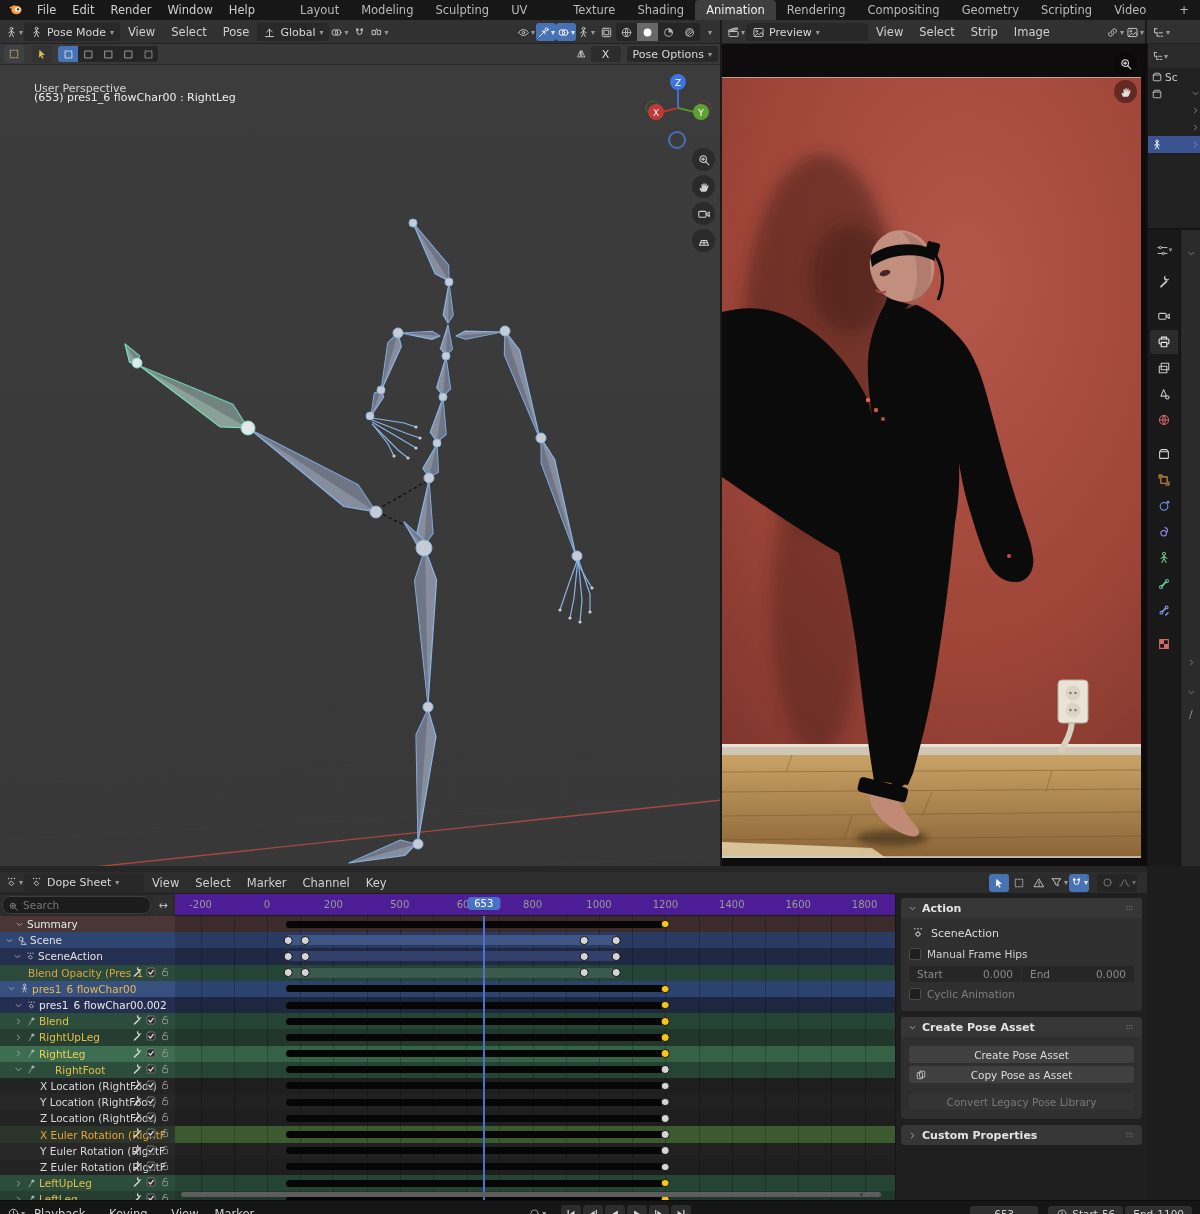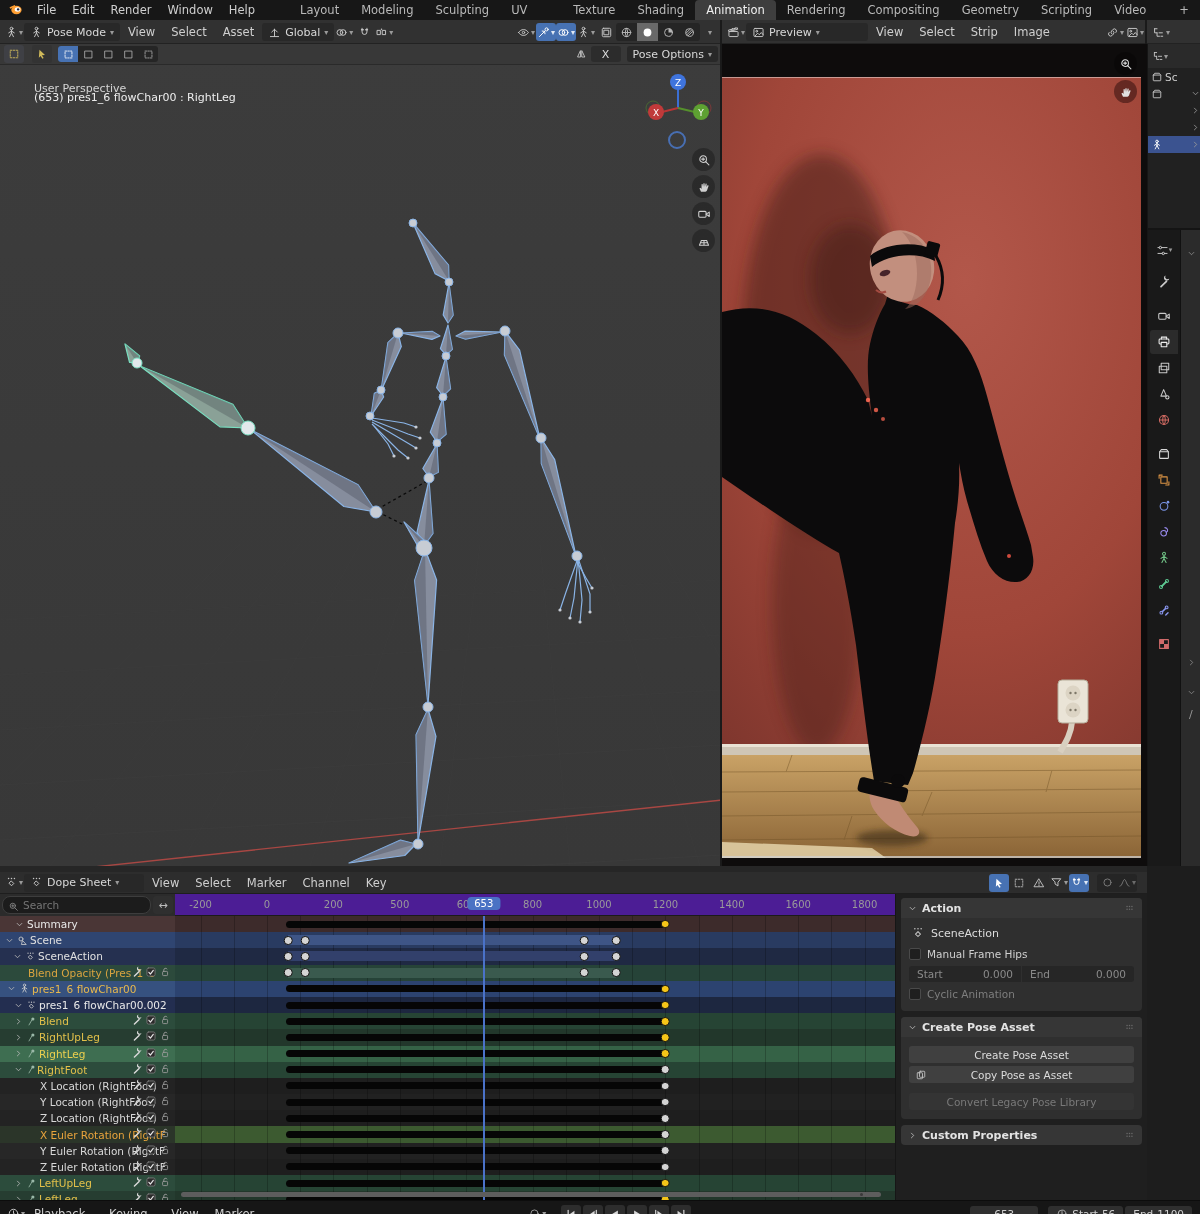--- a/index.html
+++ b/index.html
@@ -138,21 +138,21 @@
       <span class="pill">
         <svg class="ic" width="13" height="13" viewBox="0 0 16 16" fill="none" stroke="currentColor" stroke-width="1.2" stroke-linecap="round" stroke-linejoin="round" style="color:#c6c6c6">
           <circle cx="8" cy="3.2" r="1.7"></circle>
           <path d="M8 5v3.6M8 6.2 4.6 8.4M8 6.2l3.4 2.2M8 8.6l-2.4 4.6M8 8.6l2.4 4.6"></path>
         </svg>
         <span>Pose Mode</span>
         <span class="chev">▾</span>
       </span>
       <span class="menu">View</span>
       <span class="menu">Select</span>
-      <span class="menu">Asset</span>
+      <span class="menu">Pose</span>
       <span class="pill">
         <svg class="ic" width="13" height="13" viewBox="0 0 16 16" fill="none" stroke="currentColor" stroke-width="1.2" stroke-linecap="round" stroke-linejoin="round" style="color:#c6c6c6">
           <path d="M8 13V4M4.6 7.4 8 4l3.4 3.4M3 13h10"></path>
         </svg>
         <span>Global</span>
         <span class="chev">▾</span>
       </span>
       <span class="ibtn">
         <svg class="ic" width="13" height="13" viewBox="0 0 16 16" fill="none" stroke="currentColor" stroke-width="1.2" stroke-linecap="round" stroke-linejoin="round" style="color:#c6c6c6">
           <circle cx="6" cy="8" r="3.5"></circle>
@@ -992,21 +992,21 @@
       <div class="chrow" style="background: rgb(44, 76, 60);">
         <span style="display:inline-flex;align-items:center;margin-left:13px;gap:2px">
           <svg class="ic" width="11" height="11" viewBox="0 0 16 16" fill="none" stroke="currentColor" stroke-width="1.2" stroke-linecap="round" stroke-linejoin="round" style="color:#b8b8b8">
             <path d="M4.6 6.4 8 9.8l3.4-3.4"></path>
           </svg>
           <svg class="ic" width="11" height="11" viewBox="0 0 16 16" fill="none" stroke="currentColor" stroke-width="1.2" stroke-linecap="round" stroke-linejoin="round" style="color:#9ab8a8">
             <circle cx="10" cy="4.4" r="2.3" fill="currentColor" stroke="none"></circle>
             <path d="M8.4 6 4.4 13"></path>
           </svg>
         </span>
-        <span class="chlabel" style="color:#e2c04a;margin-left:0">RightFoot</span>
+        <span class="chlabel" style="color:#e2c04a;margin-left:18px">RightFoot</span>
         <span class="chmeta">
           <svg class="ic" width="12" height="12" viewBox="0 0 16 16" fill="none" stroke="currentColor" stroke-width="1.2" stroke-linecap="round" stroke-linejoin="round" style="color:#d8d8d8">
             <path d="M10.8 7.4 4.6 13.4" stroke-width="2"></path>
             <path d="M14 4.2a3.1 3.1 0 1 1-4.3-3.6l-.3 2.6 1.8 1.7z" fill="currentColor" stroke="none"></path>
           </svg>
           <svg class="ic" width="12" height="12" viewBox="0 0 16 16" fill="none" stroke="currentColor" stroke-width="1.2" stroke-linecap="round" stroke-linejoin="round" style="color:#aaa">
             <rect x="2.6" y="2.6" width="10.8" height="10.8" rx="2.2" fill="#2b2b2b" stroke="#777"></rect>
             <path d="M5.2 8.4l2 2.3 3.8-5" stroke="#e6e6e6" stroke-width="1.6"></path>
           </svg>
           <svg class="ic" width="12" height="12" viewBox="0 0 16 16" fill="none" stroke="currentColor" stroke-width="1.2" stroke-linecap="round" stroke-linejoin="round" style="color:#9a9a9a">

